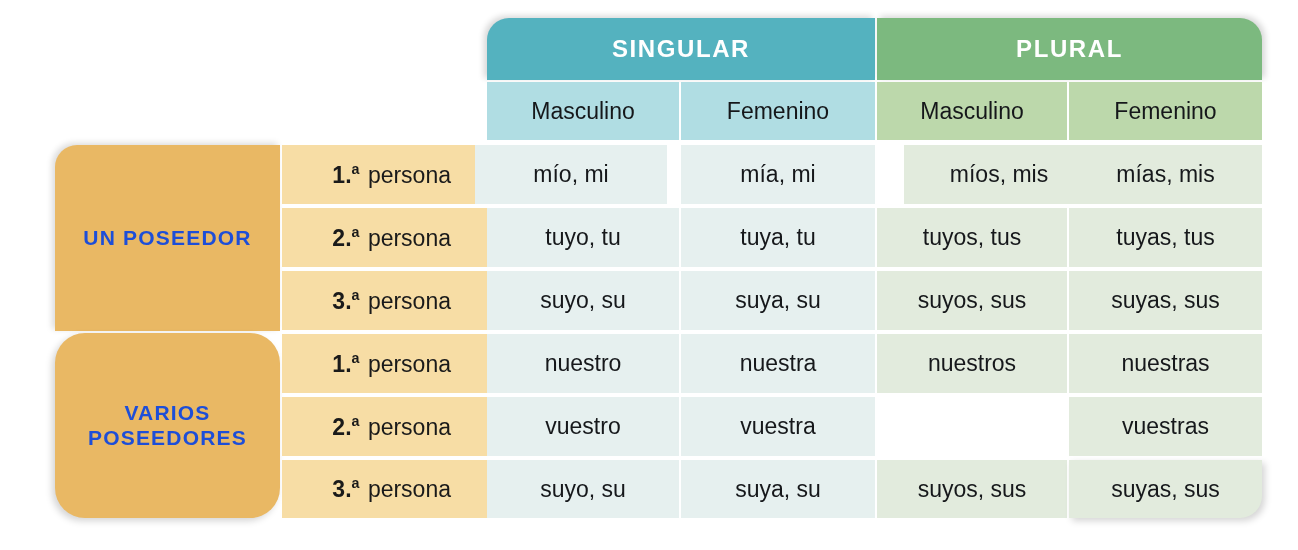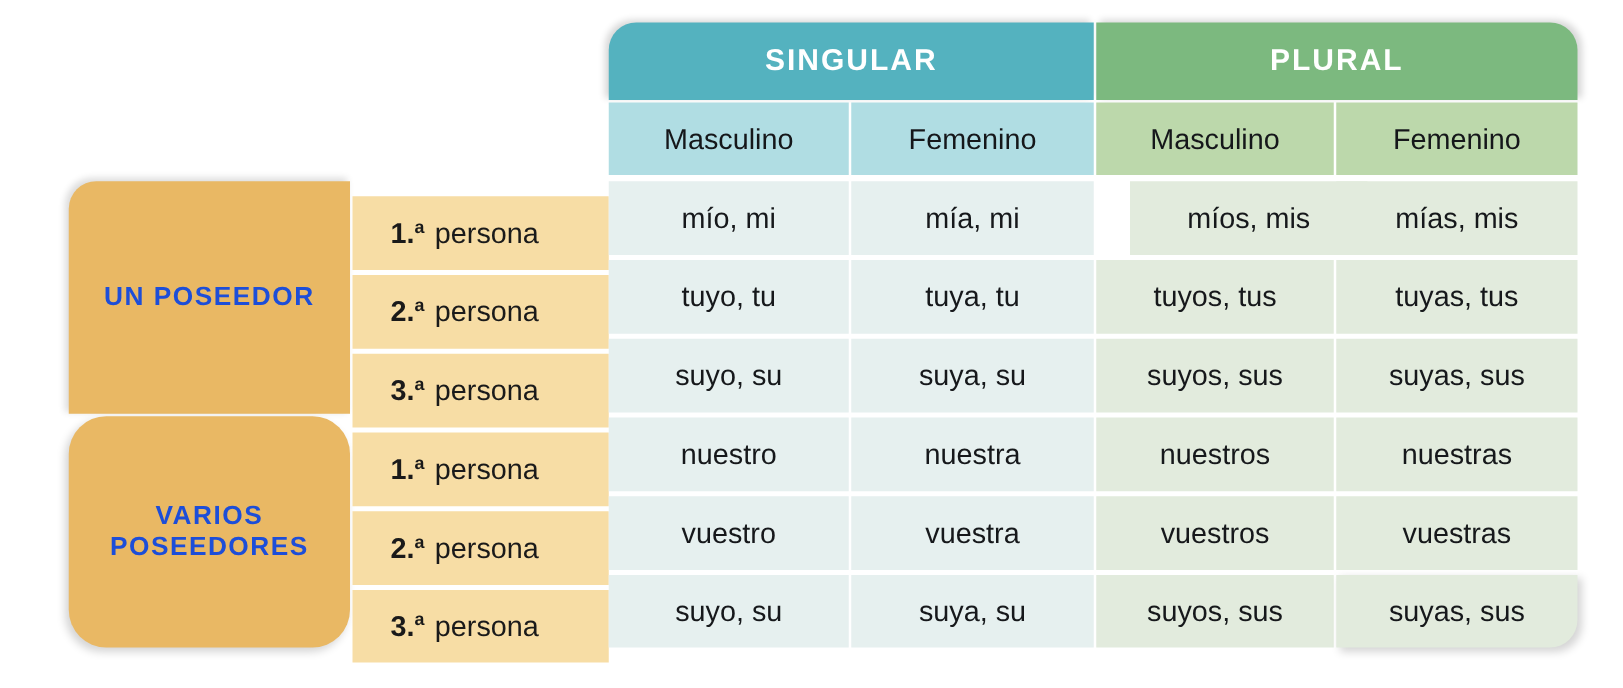--- a/index.html
+++ b/index.html
@@ -92,22 +92,21 @@
   .poss-block span { display: block; }
 
   
   .persona {
     left: 282px;
     width: 205px;
     background: #f7dda5;
     color: #1a1a1a;
     font-size: 23px;
     justify-content: flex-end;
-    padding-right: 56px;
-    margin-top: 12px;
+    padding-right: 36px;
   }
   .persona .ord { font-weight: bold; }
   .persona sup {
     font-size: 0.62em;
     vertical-align: super;
     font-weight: bold;
     margin-right: 2px;
   }
 
   
@@ -149,21 +148,21 @@
   <div class="cell poss-block poss-many">
     <div>
       <span>VARIOS</span>
       <span>POSEEDORES</span>
     </div>
   </div>
 
   <div class="cell persona" style="top:145px;height:59px;">
     <span><span class="ord">1.</span><sup>a</sup>&nbsp;<span>persona</span></span>
   </div>
-  <div class="cell data d-teal" style="left:487px;width:192px;top:145px;height:59px;">mío, mi</div>
+  <div class="cell data d-teal" style="left:475px;width:192px;top:145px;height:59px;">mío, mi</div>
   <div class="cell data d-teal" style="left:681px;width:194px;top:145px;height:59px;">mía, mi</div>
   <div class="cell data d-green" style="left:904px;width:190px;top:145px;height:59px;">míos, mis</div>
   <div class="cell data d-green" style="left:1069px;width:193px;top:145px;height:59px;">mías, mis</div>
 
   <div class="cell persona" style="top:208px;height:59px;">
     <span><span class="ord">2.</span><sup>a</sup>&nbsp;<span>persona</span></span>
   </div>
   <div class="cell data d-teal" style="left:487px;width:192px;top:208px;height:59px;">tuyo, tu</div>
   <div class="cell data d-teal" style="left:681px;width:194px;top:208px;height:59px;">tuya, tu</div>
   <div class="cell data d-green" style="left:877px;width:190px;top:208px;height:59px;">tuyos, tus</div>
@@ -183,21 +182,20 @@
   <div class="cell data d-teal" style="left:487px;width:192px;top:334px;height:59px;">nuestro</div>
   <div class="cell data d-teal" style="left:681px;width:194px;top:334px;height:59px;">nuestra</div>
   <div class="cell data d-green" style="left:877px;width:190px;top:334px;height:59px;">nuestros</div>
   <div class="cell data d-green" style="left:1069px;width:193px;top:334px;height:59px;">nuestras</div>
 
   <div class="cell persona" style="top:397px;height:59px;">
     <span><span class="ord">2.</span><sup>a</sup>&nbsp;<span>persona</span></span>
   </div>
   <div class="cell data d-teal" style="left:487px;width:192px;top:397px;height:59px;">vuestro</div>
   <div class="cell data d-teal" style="left:681px;width:194px;top:397px;height:59px;">vuestra</div>
-  <div class="cell data d-green" style="left:877px;width:190px;top:397px;height:59px;">vuestros</div>
   <div class="cell data d-green" style="left:1069px;width:193px;top:397px;height:59px;">vuestras</div>
 
   <div class="cell persona" style="top:460px;height:58px;">
     <span><span class="ord">3.</span><sup>a</sup>&nbsp;<span>persona</span></span>
   </div>
   <div class="cell data d-teal" style="left:487px;width:192px;top:460px;height:58px;">suyo, su</div>
   <div class="cell data d-teal" style="left:681px;width:194px;top:460px;height:58px;">suya, su</div>
   <div class="cell data d-green" style="left:877px;width:190px;top:460px;height:58px;">suyos, sus</div>
   <div class="cell data d-green br-corner" style="left:1069px;width:193px;top:460px;height:58px;">suyas, sus</div>
 

